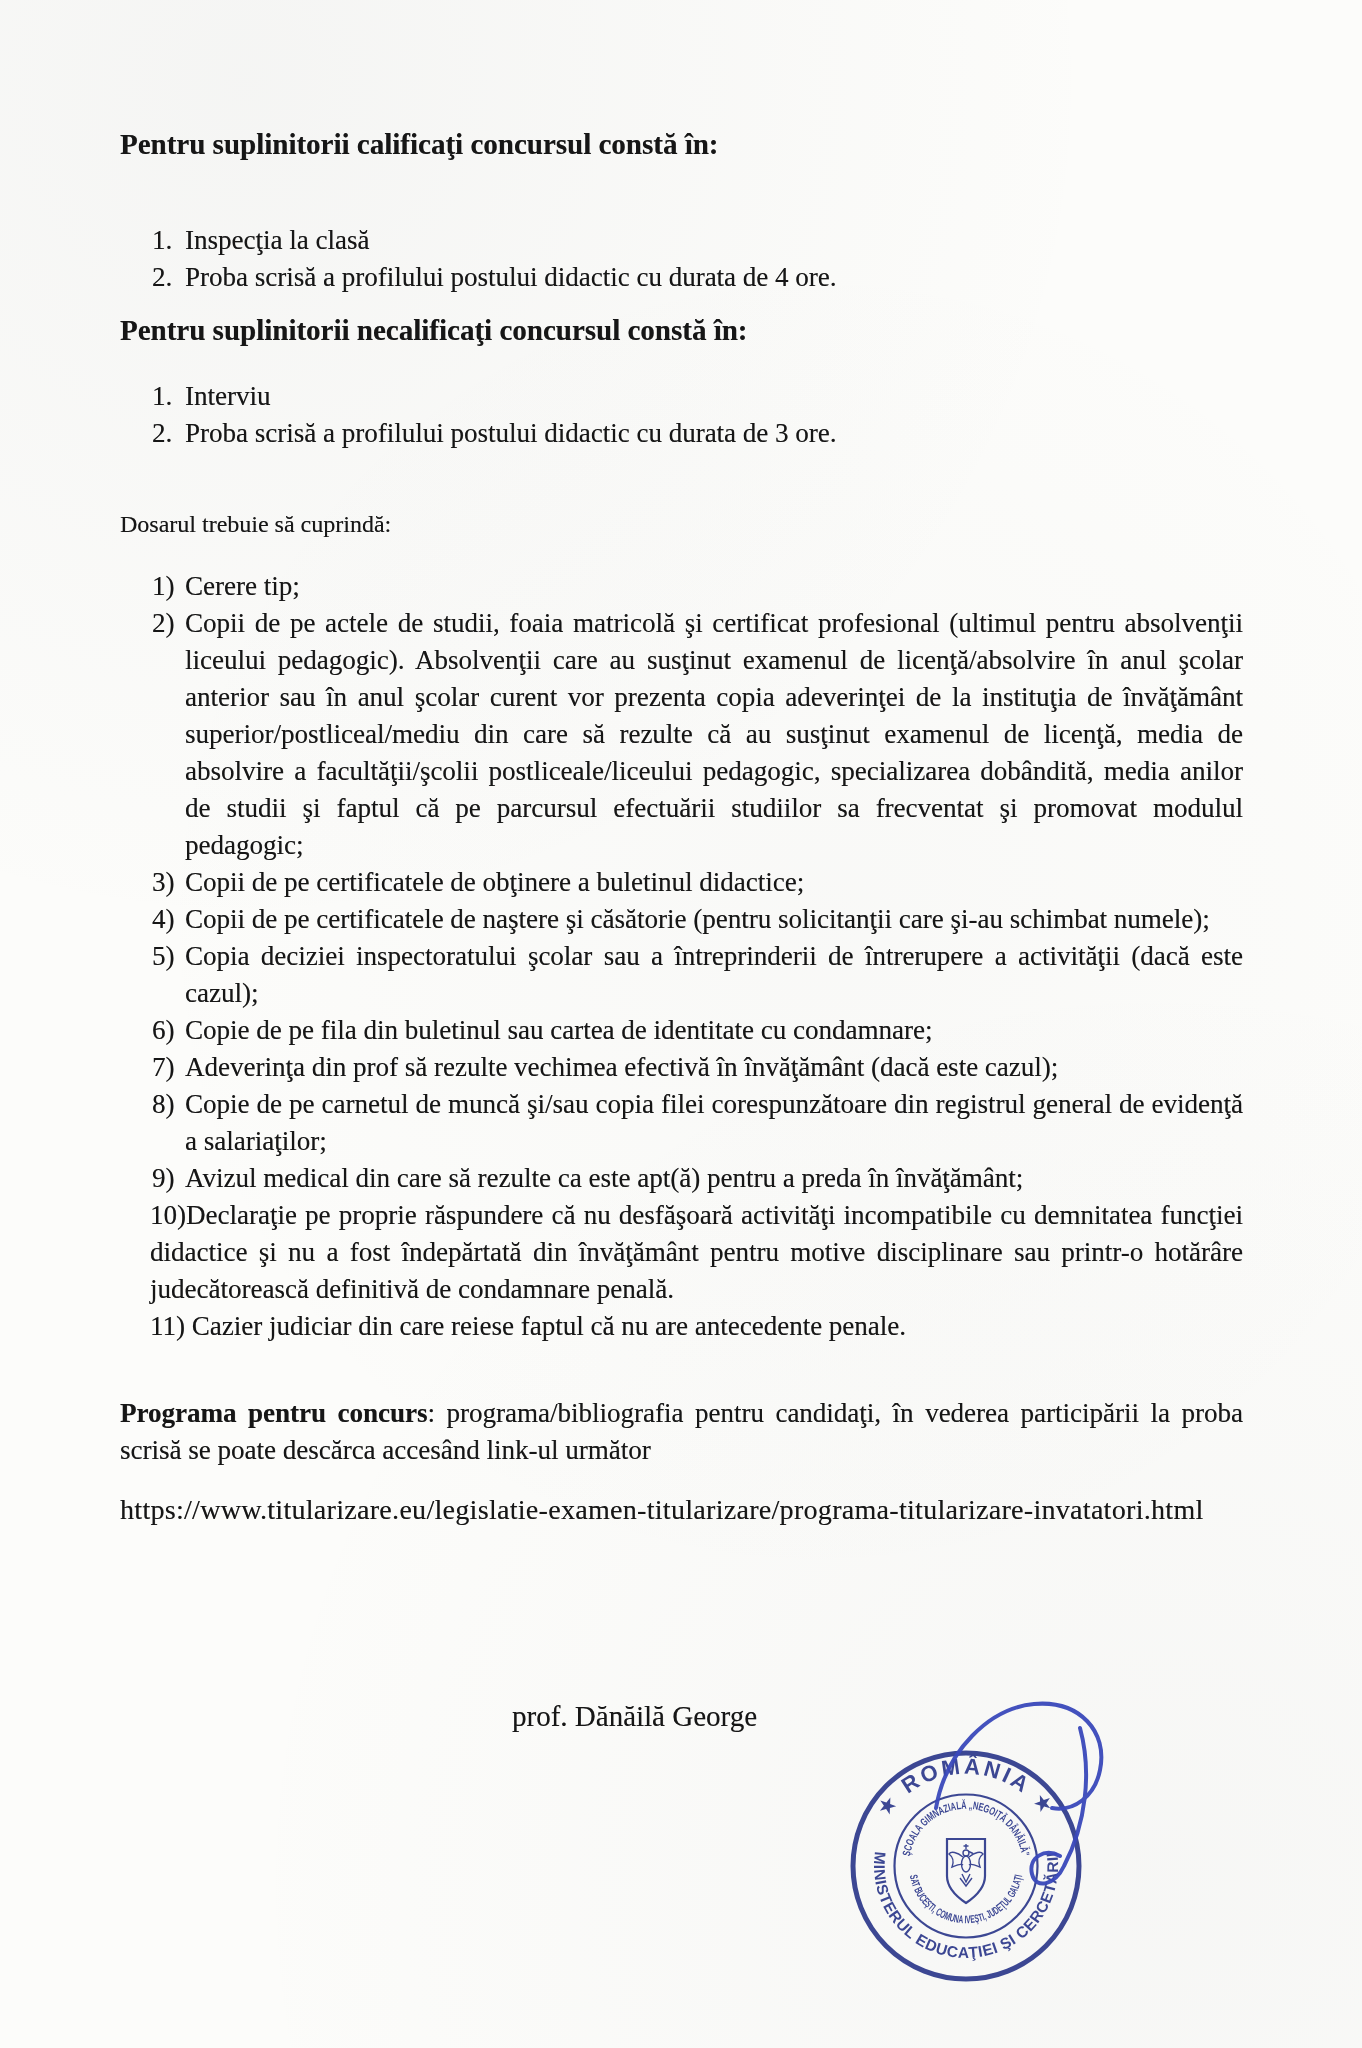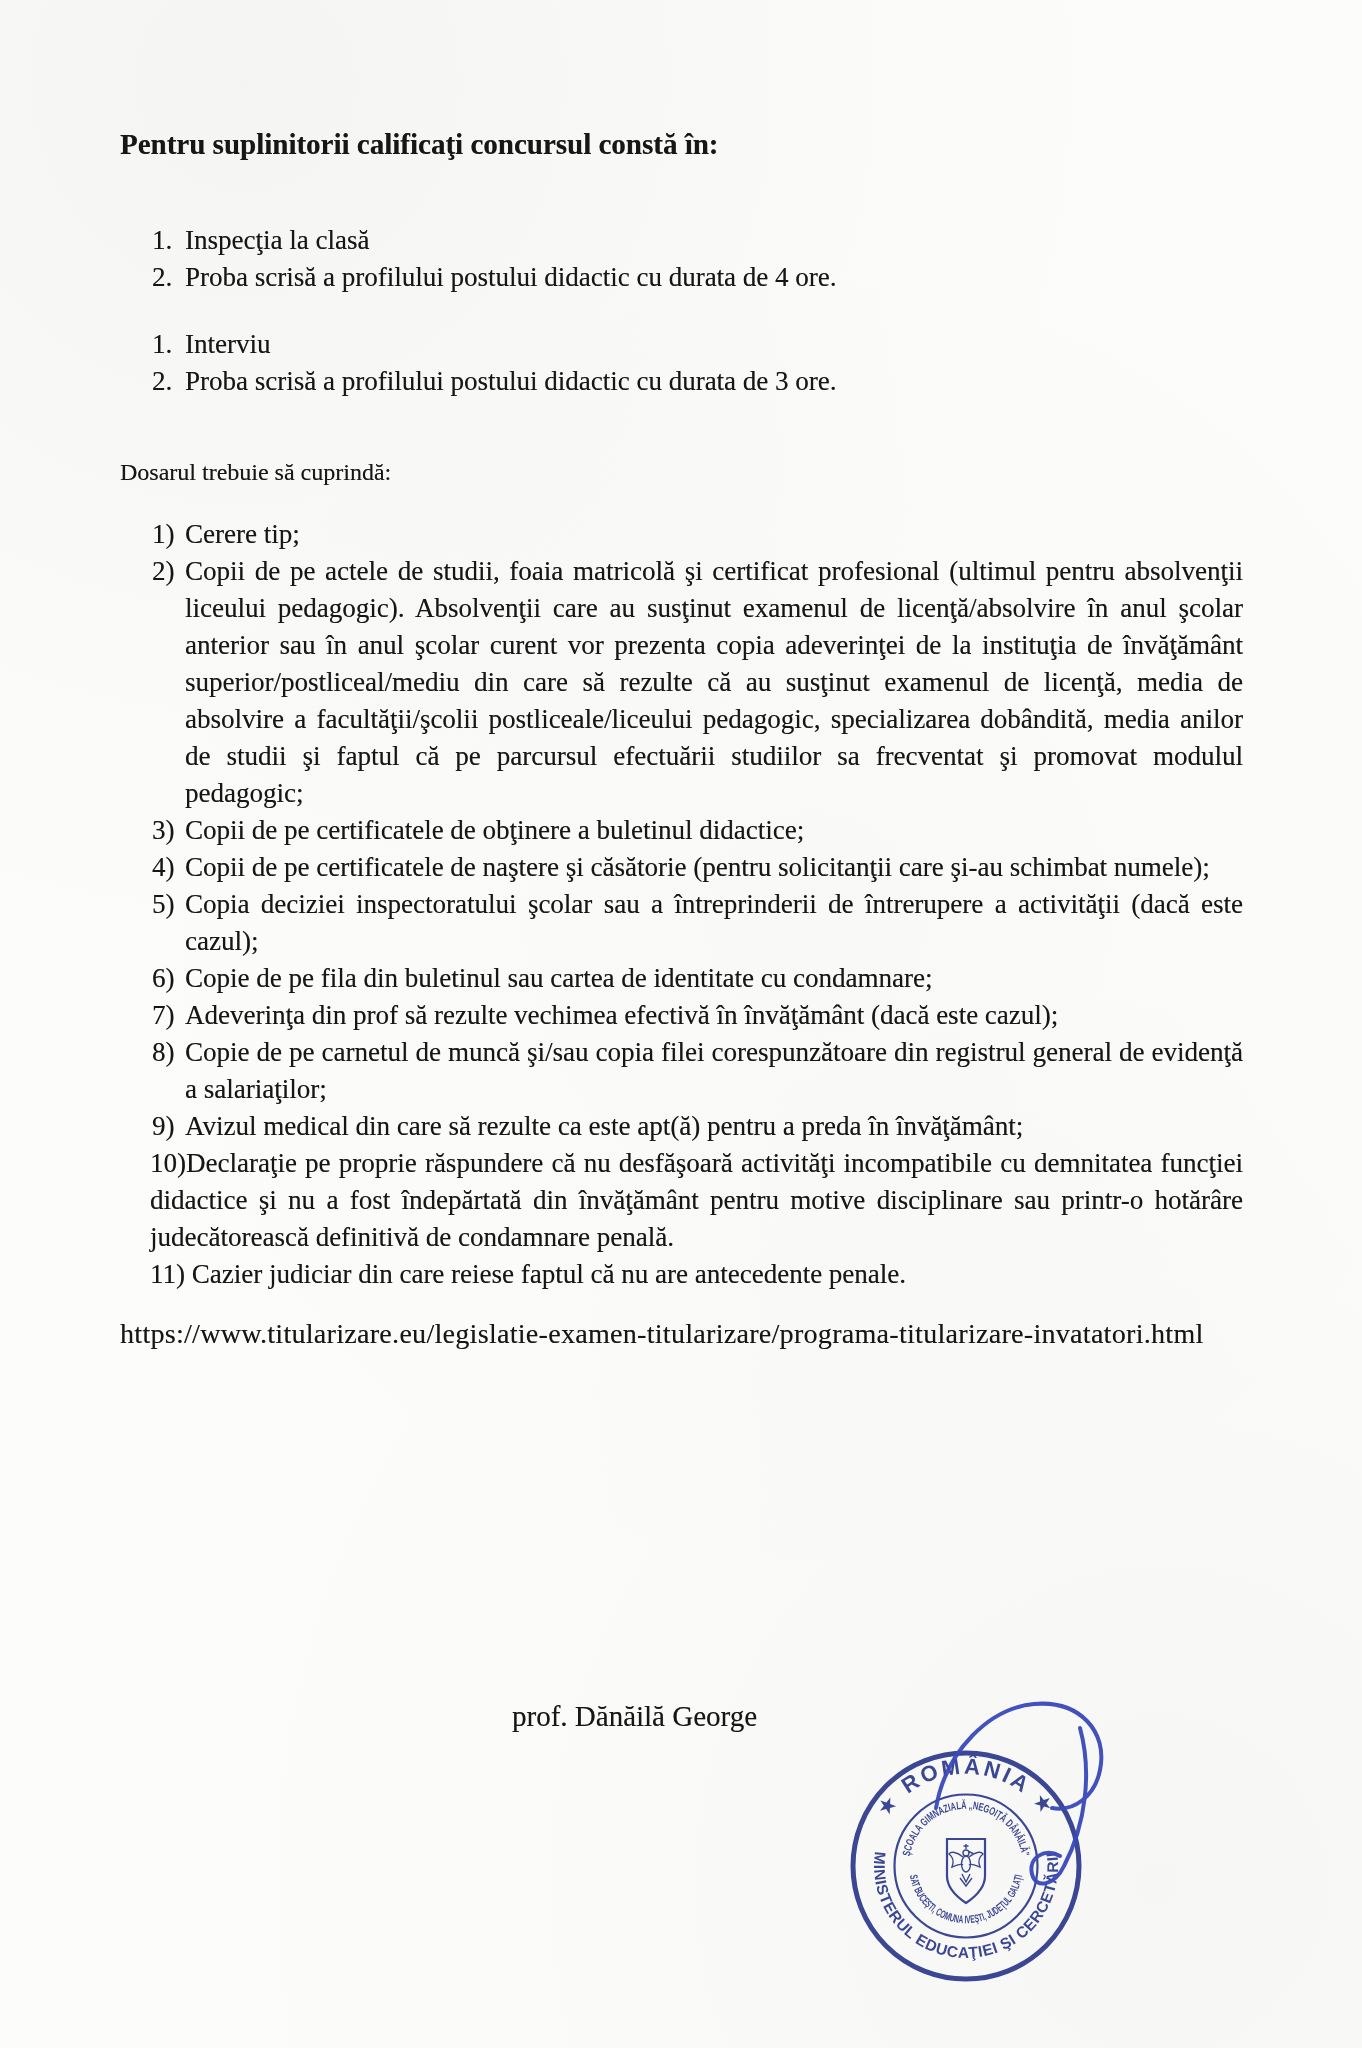--- a/index.html
+++ b/index.html
@@ -65,20 +65,21 @@
       <div class="row">
         <span class="num">1.</span>
         <span class="txt">Inspecţia la clasă</span>
       </div>
       <div class="row">
         <span class="num">2.</span>
         <span class="txt">Proba scrisă a profilului postului didactic cu durata de 4 ore.</span>
       </div>
     </div>
 
+    <div class="h-plain h2">Pentru suplinitorii necalificaţi concursul constă în:</div>
 
     <div class="list lb">
       <div class="row">
         <span class="num">1.</span>
         <span class="txt">Interviu</span>
       </div>
       <div class="row">
         <span class="num">2.</span>
         <span class="txt">Proba scrisă a profilului postului didactic cu durata de 3 ore.</span>
       </div>
@@ -121,20 +122,21 @@
       </div>
       <div class="row">
         <span class="num">9)</span>
         <span class="txt">Avizul medical din care să rezulte ca este apt(ă) pentru a preda în învăţământ;</span>
       </div>
     </div>
 
     <p class="pflush">10)Declaraţie pe proprie răspundere că nu desfăşoară activităţi incompatibile cu demnitatea funcţiei didactice şi nu a fost îndepărtată din învăţământ pentru motive disciplinare sau printr-o hotărâre judecătorească definitivă de condamnare penală.</p>
     <p class="pflush">11) Cazier judiciar din care reiese faptul că nu are antecedente penale.</p>
 
+    <p class="programa"><span class="lead">Programa pentru concurs</span><span>: programa/bibliografia pentru candidaţi, în vederea participării la proba scrisă se poate descărca accesând link-ul următor</span></p>
 
     <div class="urlline">https://www.titularizare.eu/legislatie-examen-titularizare/programa-titularizare-invatatori.html</div>
 
   </div>
 
   <div class="director-name">prof. Dănăilă George</div>
 
   <svg class="stamp" viewBox="-124 -124 248 248" xmlns="http://www.w3.org/2000/svg">
     <defs>
       <path id="arcTopOuter" d="M -86.5 -31.5 A 92 92 0 0 1 86.5 -31.5"></path>

